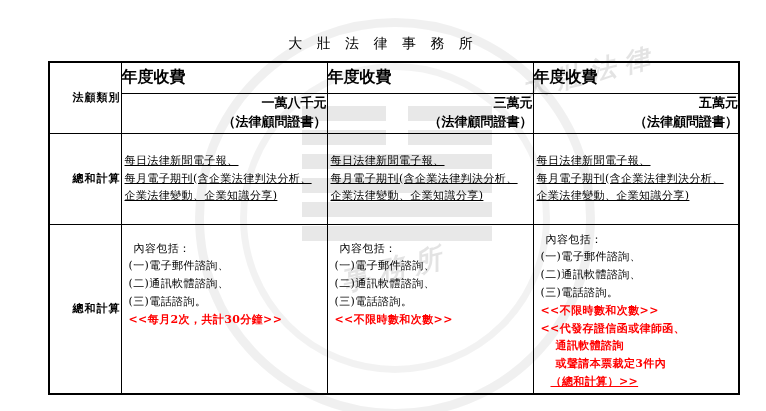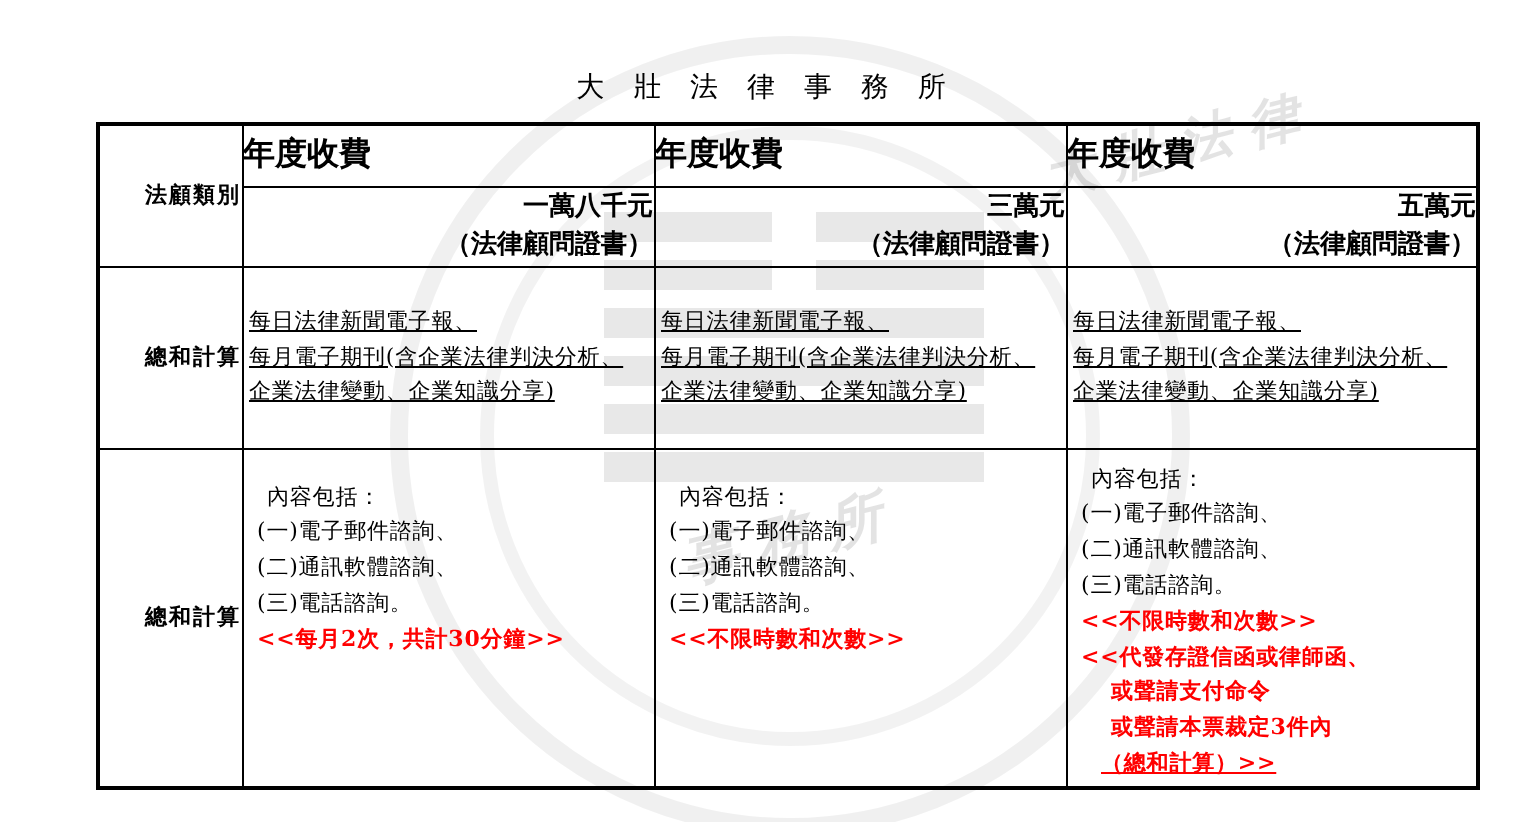--- a/index.html
+++ b/index.html
@@ -146,21 +146,21 @@
         <div class="note">&lt;&lt;不限時數和次數&gt;&gt;</div>
       </td>
 
       <td class="consult c3">
         <div class="intro">內容包括：</div>
         <div>(一)電子郵件諮詢、</div>
         <div>(二)通訊軟體諮詢、</div>
         <div>(三)電話諮詢。</div>
         <div class="note">&lt;&lt;不限時數和次數&gt;&gt;</div>
         <div class="note">&lt;&lt;代發存證信函或律師函、</div>
-        <div class="note indent1">或聲請支付命令</div>
+        <div class="note indent1">通訊軟體諮詢</div>
         <div class="note indent1">或聲請本票裁定3件內</div>
         <div class="note indent2">（總和計算）&gt;&gt;</div>
       </td>
     </tr>
   </tbody>
     </table>
 
 </div>
 
 </body></html>

